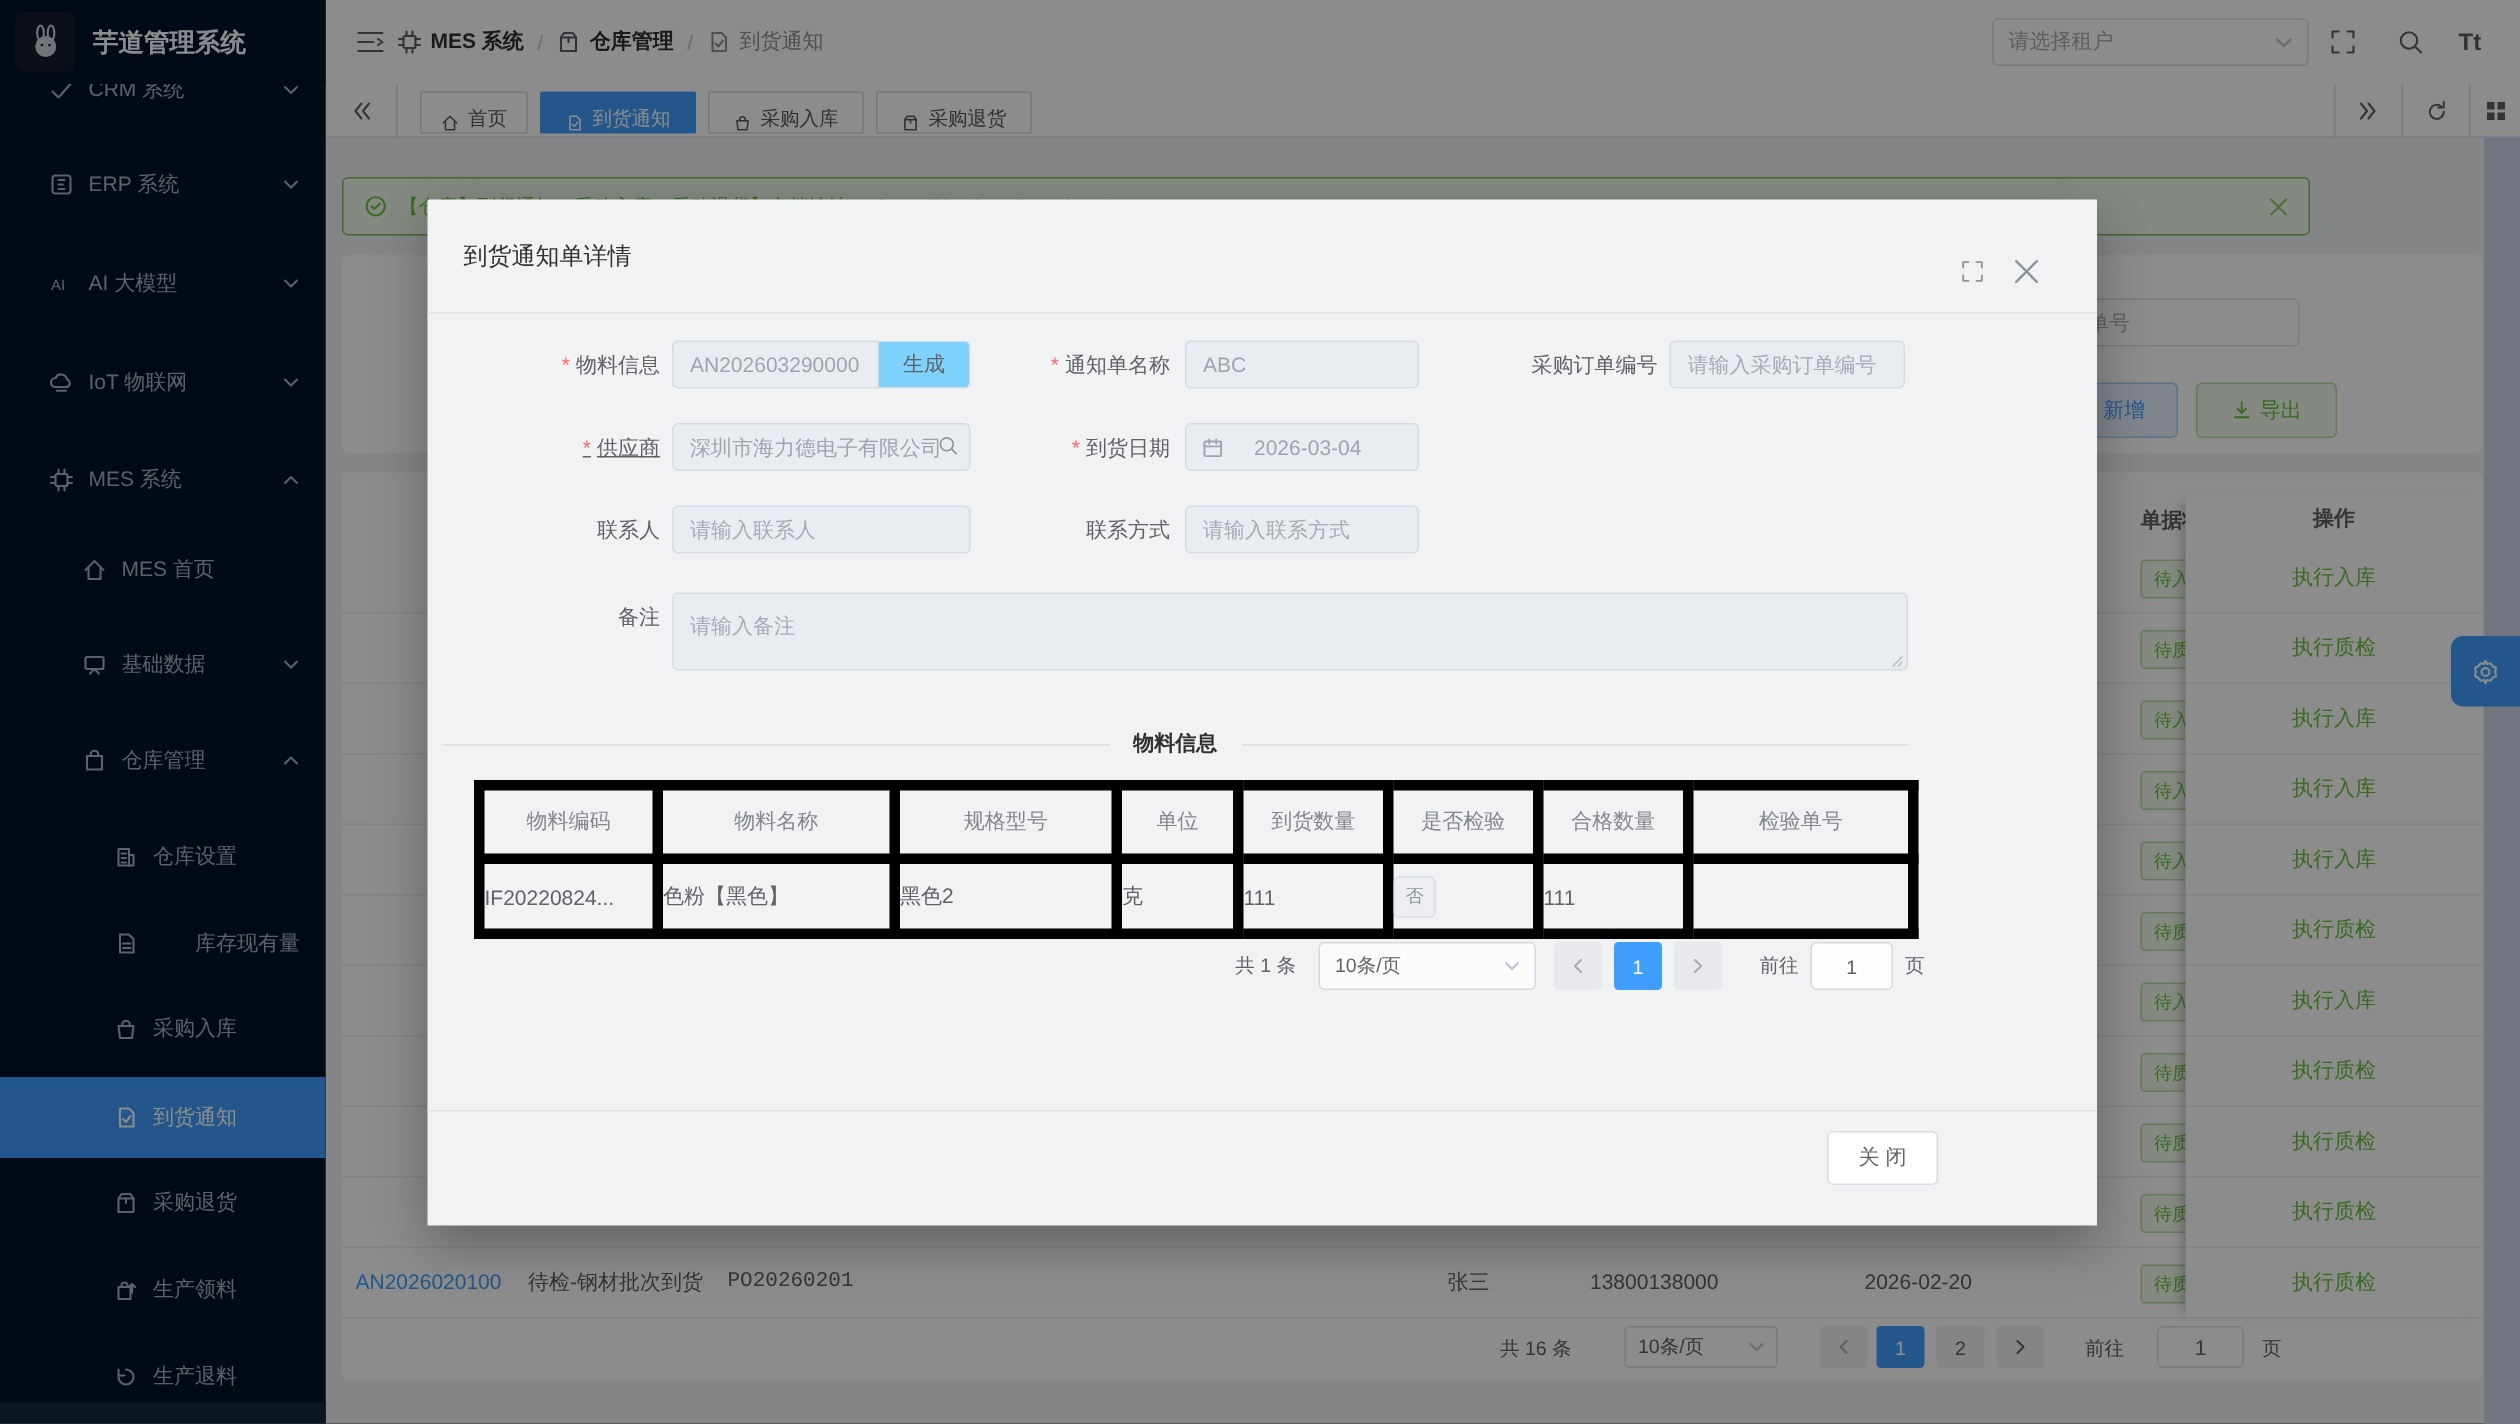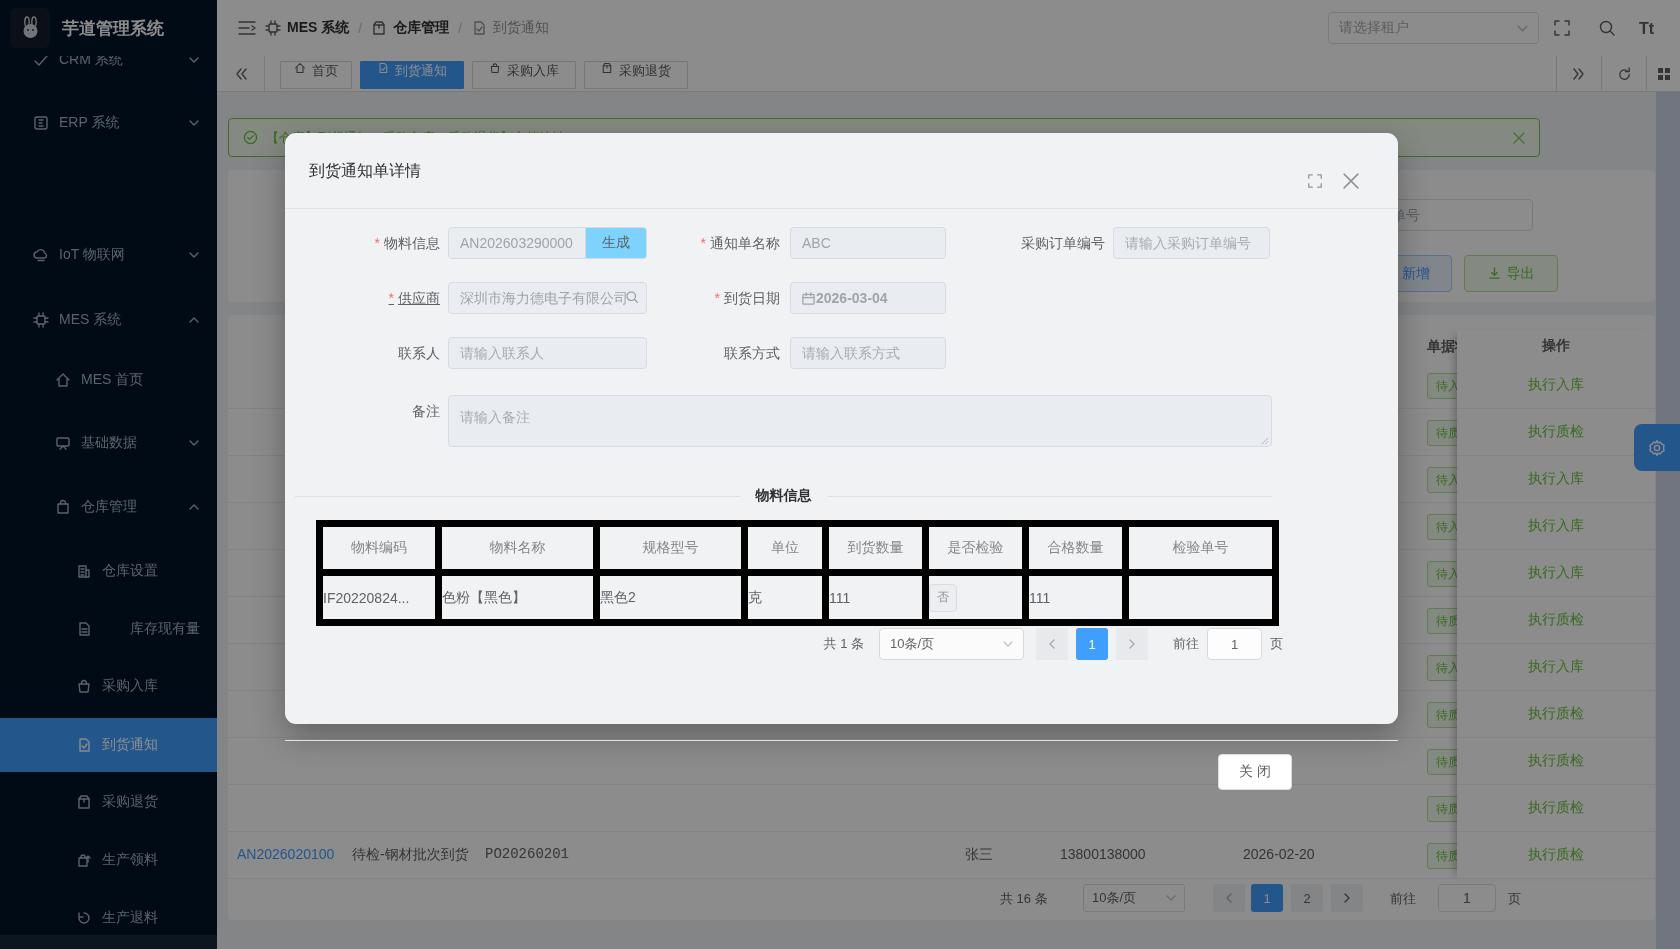--- a/index.html
+++ b/index.html
@@ -23,21 +23,21 @@
 
   
   .hdr{left:217px;top:0;width:1463px;height:56px;background:#fff;}
   .h-ic{color:#5a5e66;}
   .bc-bold{font-weight:bold;color:#303133;}
   .bc-sep{color:#c0c4cc;margin:0 9px;}
   .bc-last{color:#909399;}
   .tenant{left:1111px;top:12px;width:211px;height:32px;border:1px solid #dcdfe6;border-radius:4px;display:flex;align-items:center;padding:0 10px;box-sizing:border-box;color:#a8abb2;background:#fff;}
   
   .tabbar{left:217px;top:56px;width:1463px;height:36px;background:#fff;border-bottom:1px solid #dcdfe6;box-sizing:border-box;}
-  .tab{top:61px;height:28px;box-sizing:border-box;border:1px solid #d9d9d9;border-radius:1px;background:#fff;color:#595959;font-size:13px;display:flex;align-items:flex-start;justify-content:center;gap:6px;cursor:pointer;}
+  .tab{top:61px;height:28px;box-sizing:border-box;border:1px solid #d9d9d9;border-radius:1px;background:#fff;color:#595959;font-size:13px;display:flex;align-items:flex-end;justify-content:center;gap:6px;cursor:pointer;}
   .tab-act{background:#409eff;border-color:#409eff;color:#fff;}
   .tb-ctl{top:56px;height:36px;border-left:1px solid #dcdfe6;display:flex;align-items:center;justify-content:center;color:#606266;box-sizing:border-box;}
 
   
   .content-bg{left:217px;top:92px;width:1463px;height:857px;background:#f0f2f5;}
   .right-strip{left:1656px;top:92px;width:24px;height:857px;background:#ccd6ea;}
   .alert{left:228px;top:118px;width:1312px;height:39px;box-sizing:border-box;background:#f0f9eb;border:1px solid #7ec050;border-radius:4px;display:flex;align-items:center;padding:0 14px;color:#67c23a;font-size:13px;gap:8px;}
   .alert a{color:#409eff;text-decoration:none;}
   .card{background:#fff;border-radius:4px;}
   .el-input{box-sizing:border-box;border:1px solid #dcdfe6;border-radius:4px;background:#fff;color:#606266;font-size:14px;padding:0 11px;font-family:inherit;}
@@ -51,21 +51,21 @@
   .bgt-row{left:228px;width:1427px;height:47px;border-bottom:1px solid #ebeef5;box-sizing:border-box;}
   .tag-succ{display:inline-flex;align-items:center;height:24px;padding:0 8px;background:#f0f9eb;border:1px solid #b3e19d;color:#67c23a;border-radius:3px;font-size:12px;white-space:nowrap;}
   .lnk-succ{color:#67c23a;cursor:pointer;white-space:nowrap;}
   .fixcol{left:1457px;top:330px;width:198px;height:549px;background:#fff;box-shadow:-7px 0 8px -5px rgba(0,0,0,.28);z-index:5;}
   .fix-cell{width:198px;height:47px;display:flex;align-items:center;justify-content:center;border-bottom:1px solid #ebeef5;box-sizing:border-box;}
   .pg-btn{box-sizing:border-box;height:28px;min-width:30px;border-radius:3px;background:#f0f2f5;color:#606266;display:flex;align-items:center;justify-content:center;font-size:13px;}
   .pg-act{background:#409eff;color:#fff;}
 
   
   .overlay{left:0;top:0;width:1680px;height:949px;background:rgba(0,0,0,.45);z-index:50;}
-  .modal{left:285px;top:133px;width:1113px;height:591px;background:#f1f2f4;border-radius:11px;z-index:100;box-shadow:0 12px 32px rgba(0,0,0,.3);}
+  .modal{left:285px;top:133px;width:1113px;height:684px;background:#f1f2f4;border-radius:0;z-index:100;box-shadow:0 12px 32px rgba(0,0,0,.3);}
   .m-title{left:24px;top:28px;font-size:16px;color:#303133;font-weight:500;}
   .m-div{left:0;top:75px;width:1113px;height:1px;background:#dfe2e7;}
   .m-label{height:32px;line-height:32px;text-align:right;color:#606266;white-space:nowrap;}
   .req{color:#f56c6c;margin-right:4px;}
   .dis-input{box-sizing:border-box;height:32px;border:1px solid #d7dbe1;border-radius:4px;background:#e9ecf0;color:#a0a4ab;font-size:14px;padding:0 11px;line-height:30px;white-space:nowrap;overflow:hidden;}
   .dis-input::placeholder{color:#a8abb2;}
   input.dis-input{width:100%;}
   .gen-btn{width:61px;height:32px;box-sizing:border-box;border:1px solid #d7dbe1;border-left:none;border-radius:0 4px 4px 0;background:#7dd3fc;color:#5f6368;display:flex;align-items:center;justify-content:center;}
   .sec-div{left:10px;top:352px;width:977px;height:22px;display:flex;align-items:center;gap:16px;}
   .sec-div .ln{flex:1;height:1px;background:#dcdfe4;}
@@ -119,20 +119,31 @@
           <path d="M6 5h4M6 8h3M6 11h4"></path>
         </svg>
       </span>
     <span>ERP 系统</span>
     <span class="s-ch">
         <svg class="ic" width="10" height="10" viewBox="0 0 10 10">
           <path d="M1 3l4 4 4-4"></path>
         </svg>
       </span>
   </div>
+  <div class="ab s-item" style="top:169px;padding-left:33px;box-sizing:border-box;">
+    <span class="s-ic"><svg width="16" height="16" viewBox="0 0 16 16">
+          <text x="1" y="12" font-size="10" fill="currentColor" font-family="Liberation Sans,sans-serif">AI</text>
+        </svg></span>
+    <span>AI 大模型</span>
+    <span class="s-ch">
+        <svg class="ic" width="10" height="10" viewBox="0 0 10 10">
+          <path d="M1 3l4 4 4-4"></path>
+        </svg>
+      </span>
+  </div>
   <div class="ab s-item" style="top:235px;padding-left:33px;box-sizing:border-box;">
     <span class="s-ic">
         <svg class="ic" width="16" height="16" viewBox="0 0 16 16">
           <path d="M4 11a3 3 0 010-6 4 4 0 017.6.9A2.8 2.8 0 0112 11H4z"></path>
           <path d="M5 13.5h6"></path>
         </svg>
       </span>
     <span>IoT 物联网</span>
     <span class="s-ch">
         <svg class="ic" width="10" height="10" viewBox="0 0 10 10">
@@ -572,21 +583,21 @@
     <span class="ab" style="right:8px;top:8px;color:#909399;">
       <svg class="ic" width="14" height="14" viewBox="0 0 18 18">
           <circle cx="8" cy="8" r="5.5"></circle>
           <path d="M12.5 12.5L16 16"></path>
         </svg>
       </span>
   </div>
   <div class="ab m-label" style="left:340px;top:149px;width:155px;">
     <span class="req">*</span><span>到货日期</span>
   </div>
-  <div class="ab flex dis-input" style="left:505px;top:149px;width:156px;gap:1px;font-weight:bold;">
+  <div class="ab flex dis-input" style="left:505px;top:149px;width:156px;gap:21px;">
     <span style="color:#a0a4ab;">
       <svg class="ic" width="13" height="13" viewBox="0 0 14 14">
           <rect x="1" y="2.5" width="12" height="10.5" rx="1"></rect>
           <path d="M1 6h12M4.5 1v3M9.5 1v3"></path>
         </svg>
       </span>
     <span>2026-03-04</span>
   </div>
 
   <div class="ab m-label" style="left:0;top:204px;width:155px;">联系人</div>

